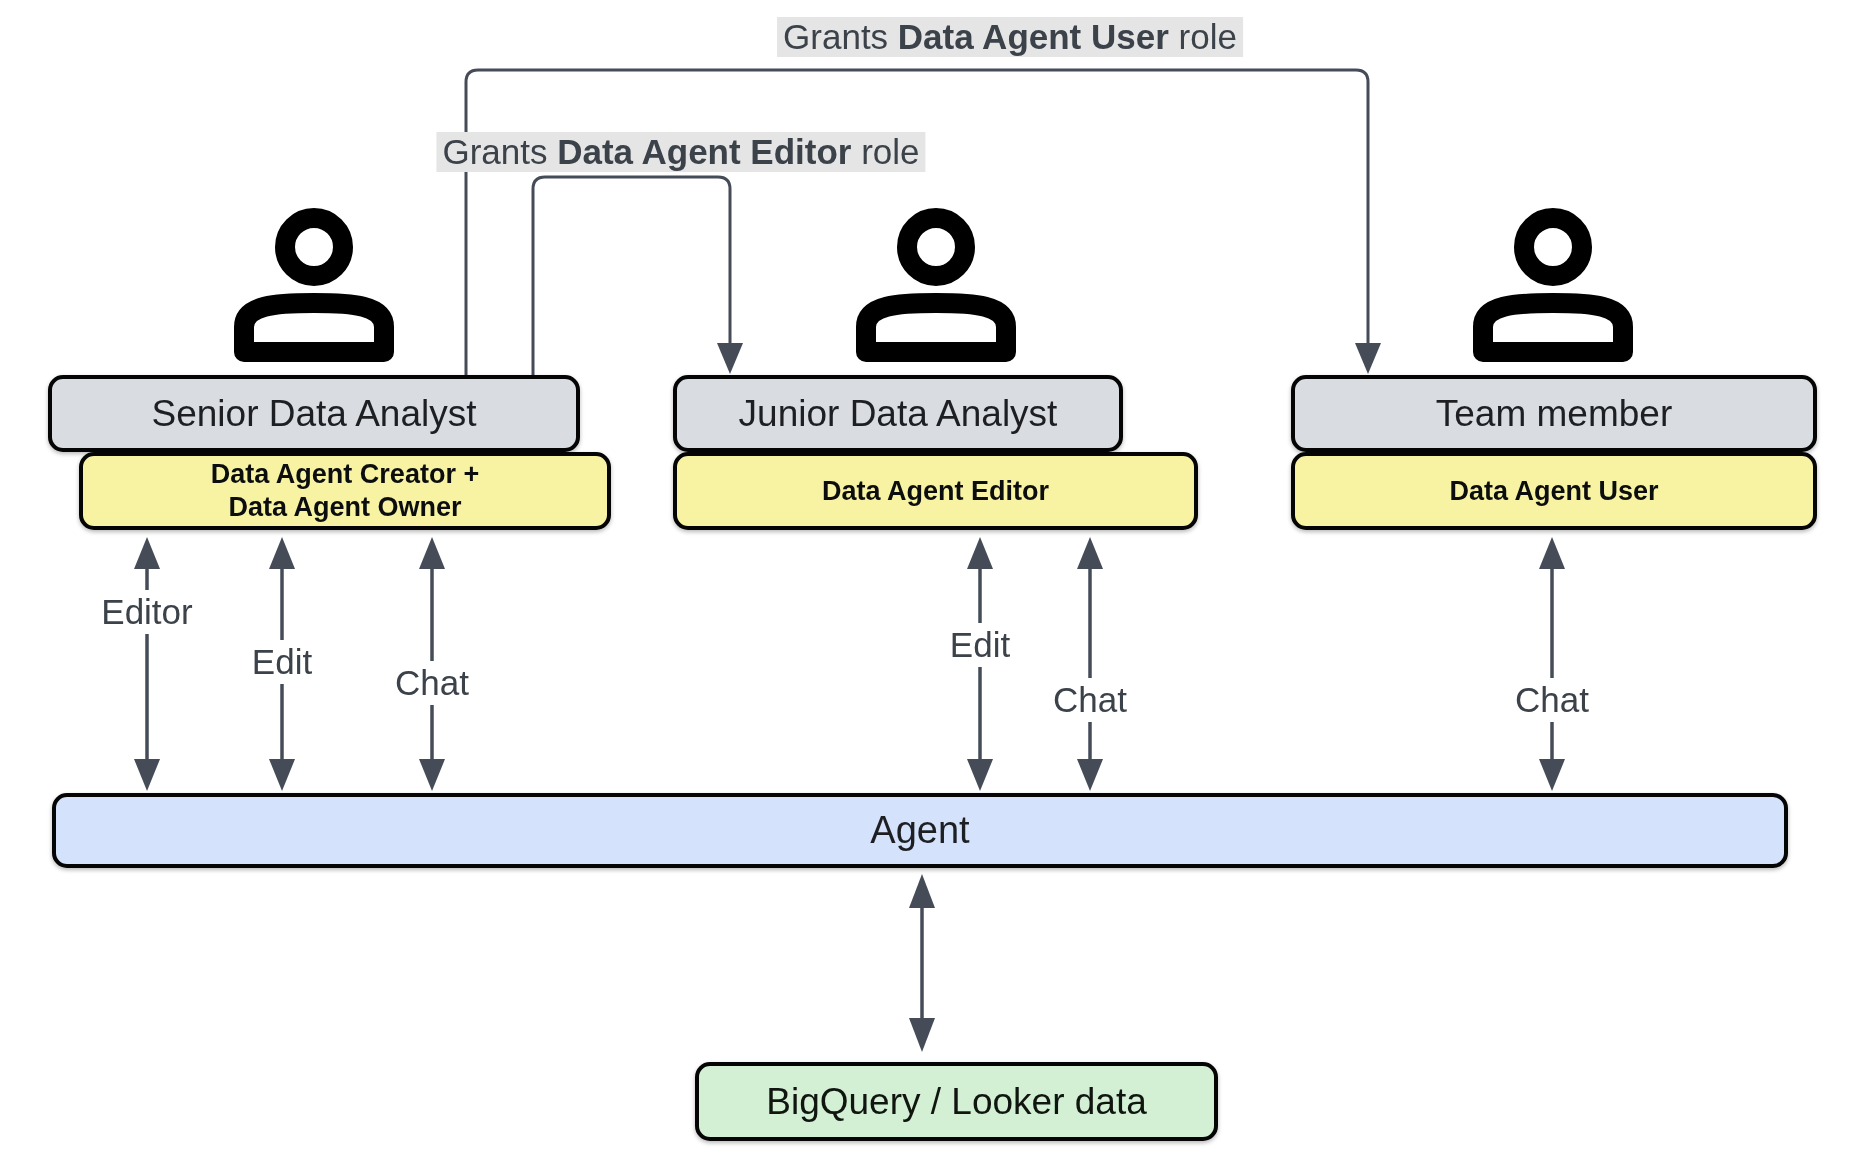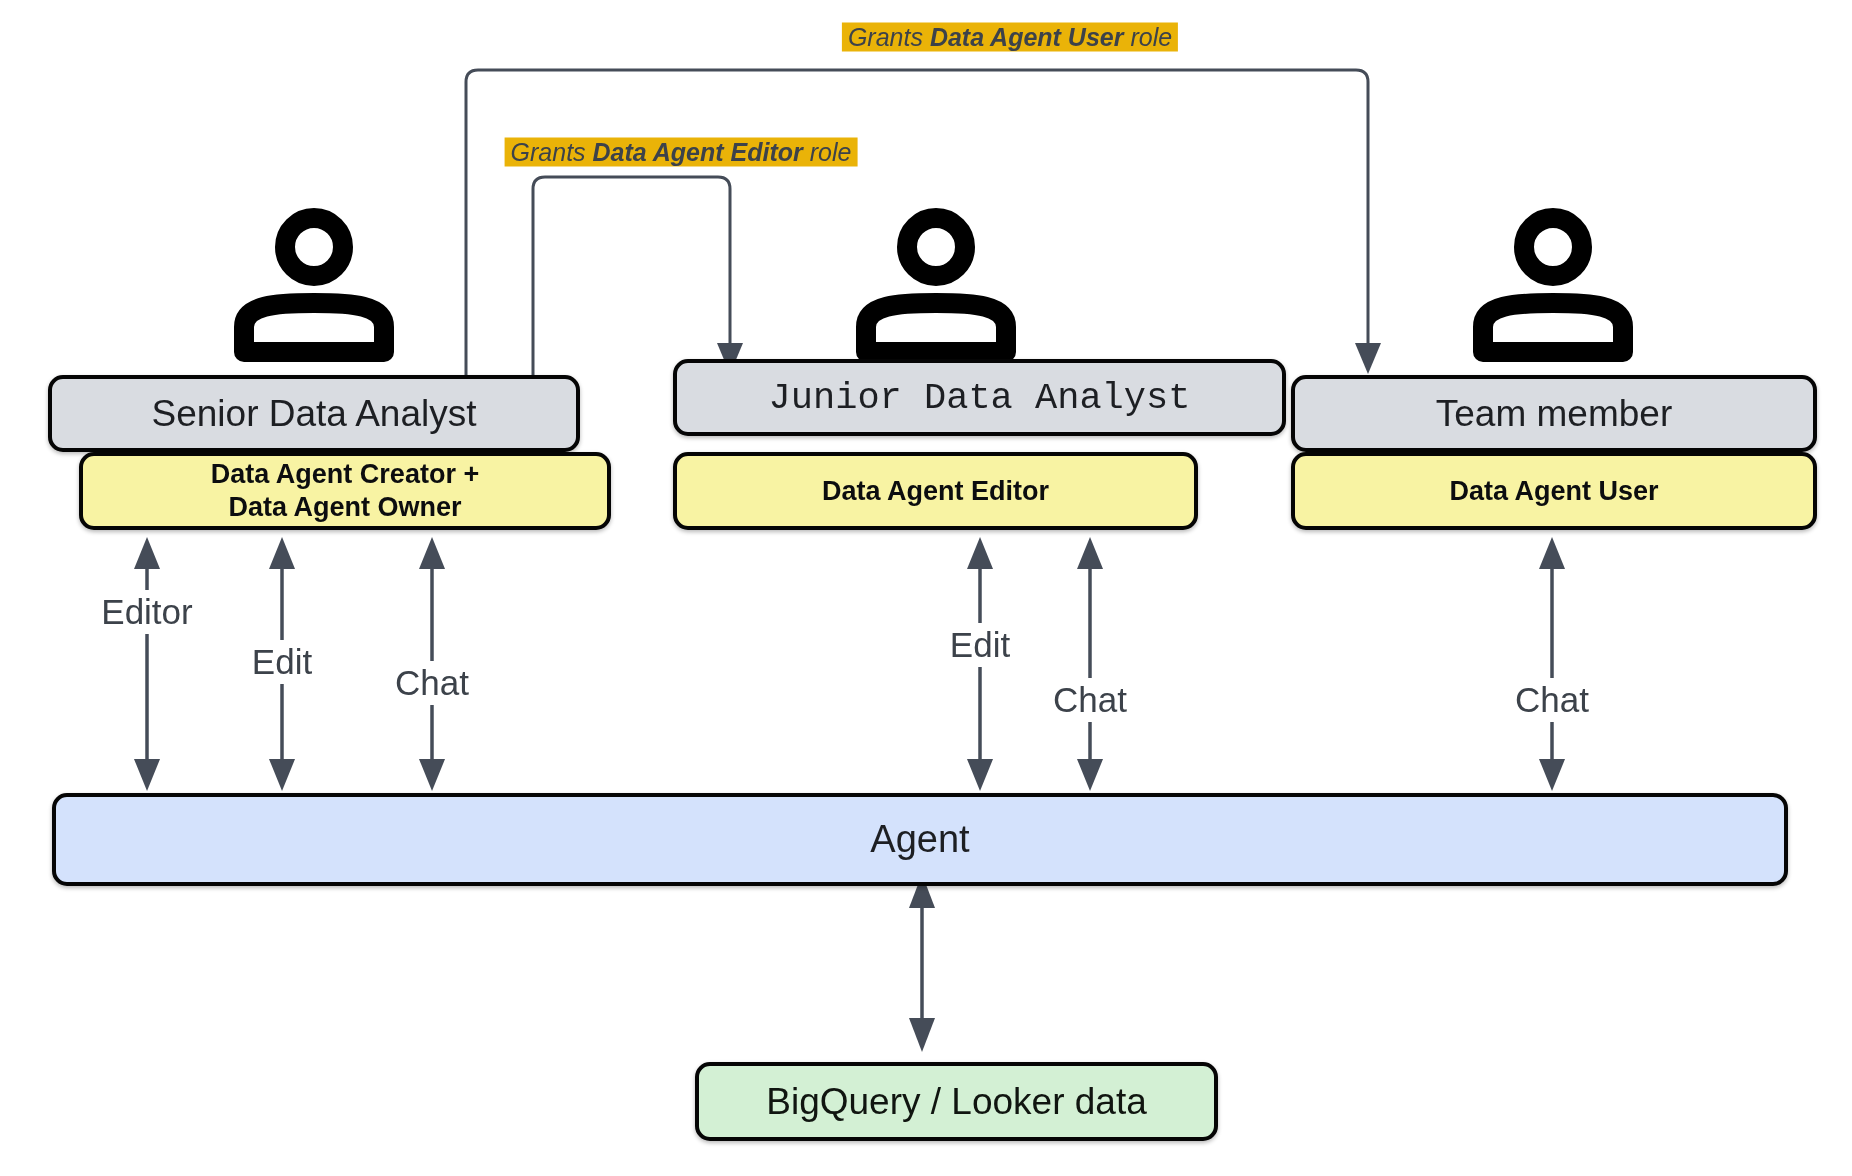--- a/index.html
+++ b/index.html
@@ -20,22 +20,22 @@
     text-align:right;
     box-shadow: 0 2px 4px rgba(0,0,0,0.28);
   }
   .actor-title { background: var(--actor-fill,#d9dce1); font-size:37px; color:var(--text,#1d1f23); }
   .actor-role  { background: var(--role-fill,#f8f3a3); font-size:27px; font-weight:700; color:#0c0d0f; line-height:1.22; }
   .agent-bar   { background: var(--agent-fill,#d4e2fc); font-size:38px; color:var(--text,#1d1f23); }
   .data-box    { background: var(--data-fill,#d3f0d4); font-size:37px; color:#101510;margin-left:32px; }
 
   .grant-label {
     position:absolute; transform:translate(-50%,-50%);
-    font-size:25px; font-style:italic; color:var(--label-text,#3c424a);
-    white-space:nowrap; background:#eab308; padding:0 6px;
+    font-size:35px; color:var(--label-text,#3c424a);
+    white-space:nowrap; background:#e5e5e5; padding:0 6px;
   }
   .grant-label b { font-weight:700; }
 
   .arrow-label {
     position:absolute; transform:translate(-50%,-50%);
     font-size:35px; color:var(--label-text,#3c424a);
     background:#fff; padding:2px 9px; white-space:nowrap;
   }
 
   .conn { fill:none; stroke:var(--line,#454c58); stroke-width:3; }
@@ -114,42 +114,42 @@
   </div>
 
   <div class="box actor-title" style="left:48px;  top:375px; width:532px; height:77px;">
     <span>Senior Data Analyst</span>
   </div>
   <div class="box actor-role" style="left:48px;  top:452px; width:532px; height:78px;margin-left:31px;">
     <span>Data Agent Creator +</span>
     <span>Data Agent Owner</span>
   </div>
 
-  <div class="box actor-title" style="left:673px; top:359px; width:613px; height:77px;font-family:Liberation Mono, monospace;">
+  <div class="box actor-title" style="left:673px; top:375px; width:450px; height:77px;">
     <span>Junior Data Analyst</span>
   </div>
   <div class="box actor-role" style="left:673px; top:452px; width:525px; height:78px;">
     <span>Data Agent Editor</span>
   </div>
 
   <div class="box actor-title" style="left:1291px; top:375px; width:526px; height:77px;">
     <span>Team member</span>
   </div>
   <div class="box actor-role" style="left:1291px; top:452px; width:526px; height:78px;">
     <span>Data Agent User</span>
   </div>
 
   <div class="arrow-label" style="left:147px;  top:612px;">Editor</div>
   <div class="arrow-label" style="left:282px;  top:662px;">Edit</div>
   <div class="arrow-label" style="left:432px;  top:683px;">Chat</div>
   <div class="arrow-label" style="left:980px;  top:645px;">Edit</div>
   <div class="arrow-label" style="left:1090px; top:700px;">Chat</div>
   <div class="arrow-label" style="left:1552px; top:700px;">Chat</div>
 
-  <div class="box agent-bar" style="left:52px; top:793px; width:1736px; height:93px;">
+  <div class="box agent-bar" style="left:52px; top:793px; width:1736px; height:75px;">
     <span>Agent</span>
   </div>
 
   <div class="box data-box" style="left:663px; top:1062px; width:523px; height:79px;">
     <span>BigQuery / Looker data</span>
   </div>
 
 </div>
 
 </body></html>

